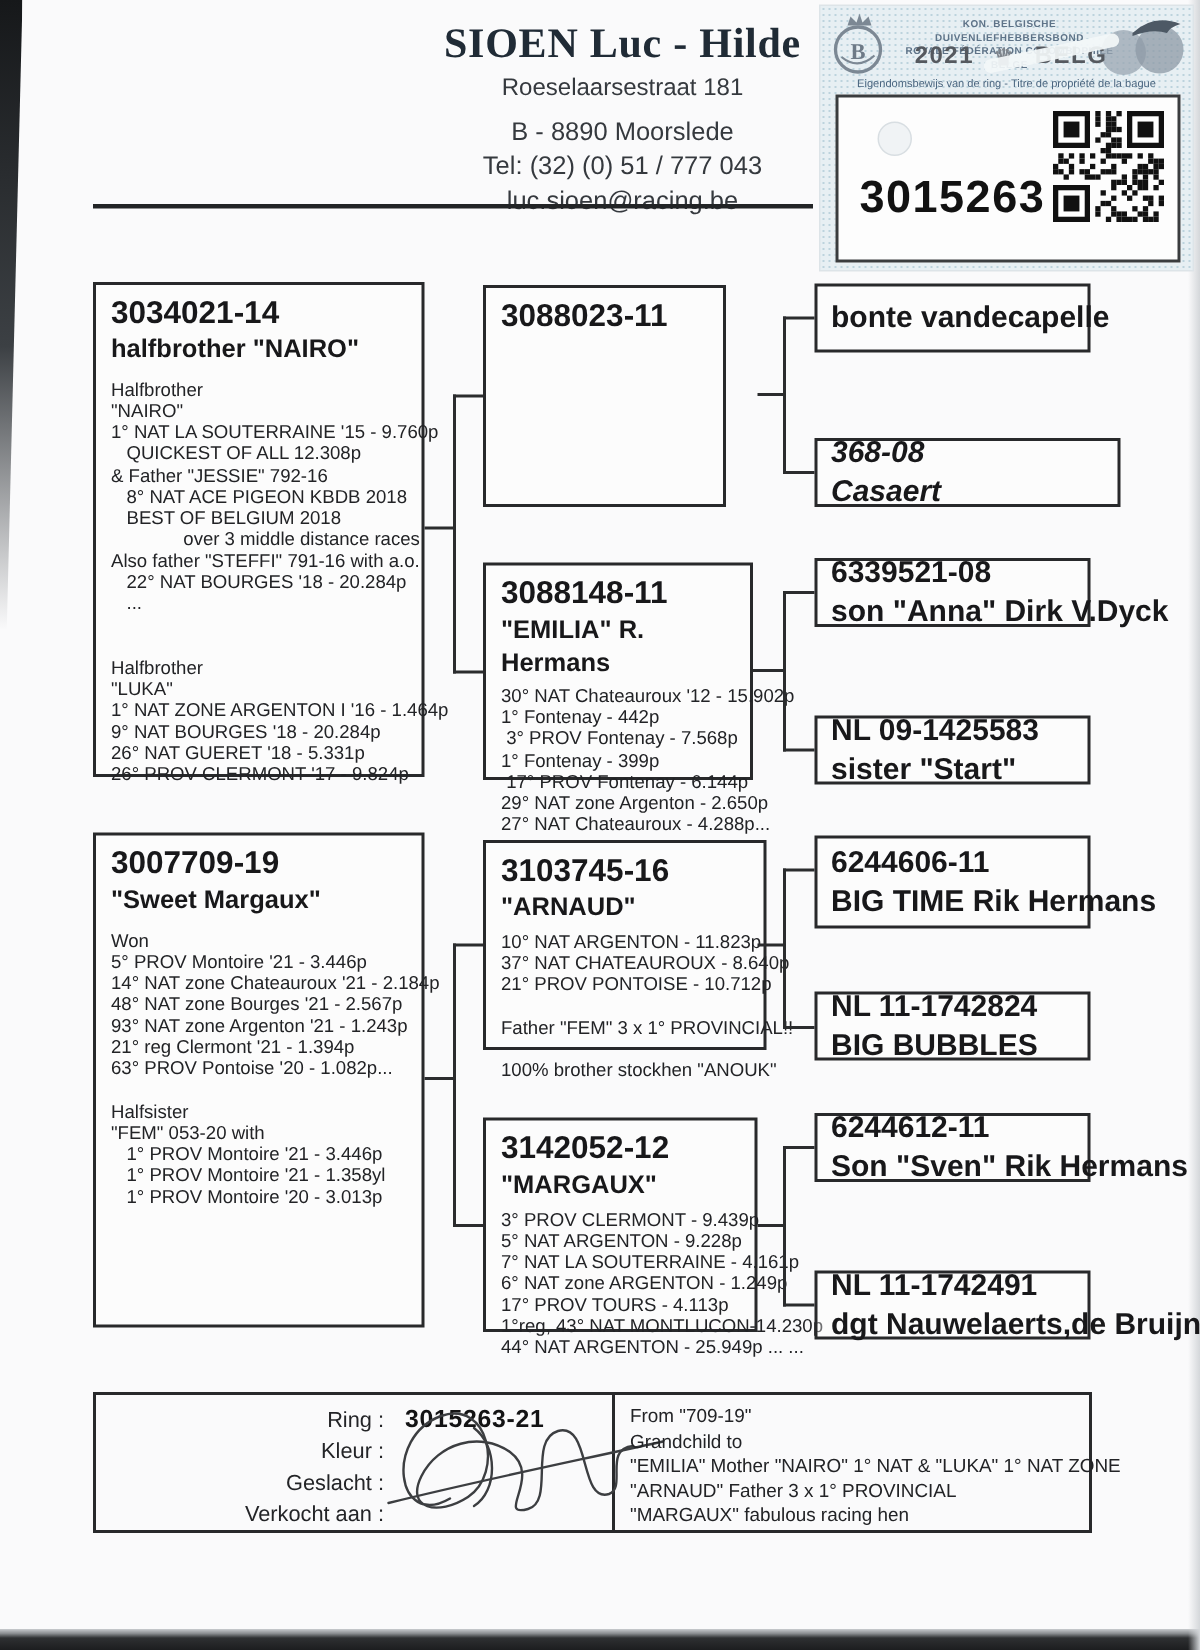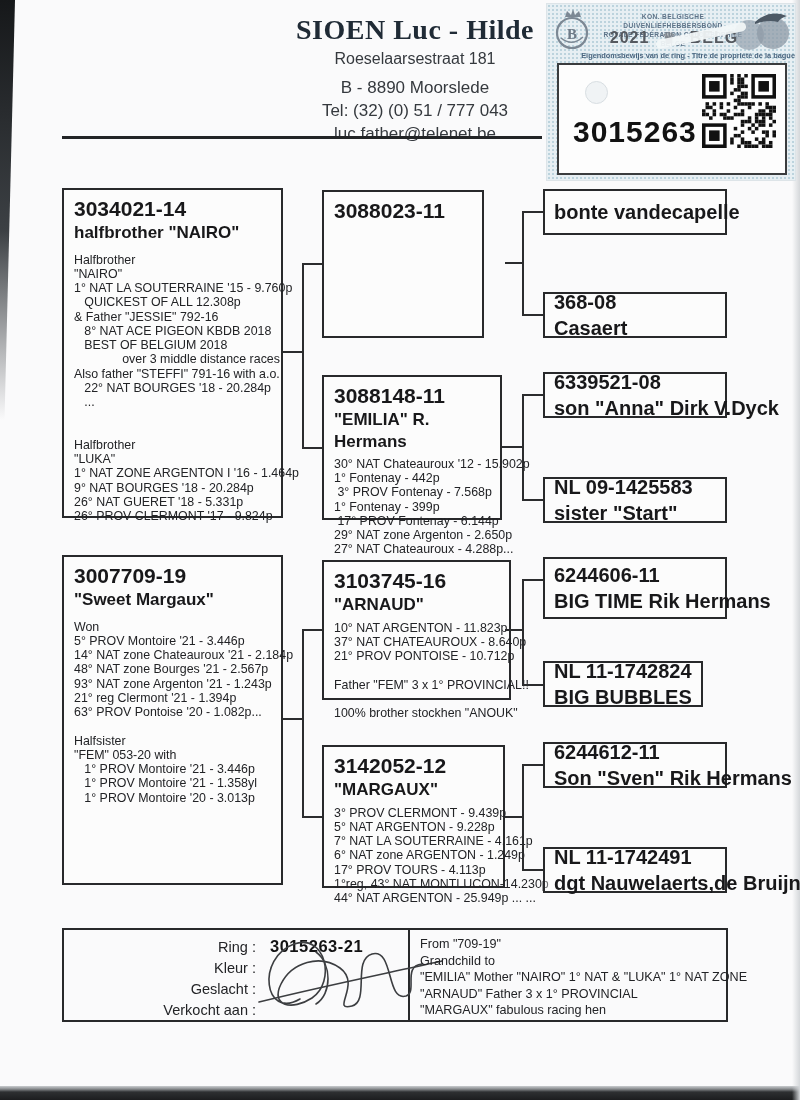--- a/index.html
+++ b/index.html
@@ -28,22 +28,22 @@
     background-color:#e7eff3;background-image:radial-gradient(#bcd3dd 0.8px,rgba(0,0,0,0) 0.9px);background-size:4px 4px;
     box-shadow:0 0 0 1px #dde4e8;}
   .stamp .emblem-left{position:absolute;left:4px;top:4px;}
   .stamp .fed-lines{position:absolute;left:46px;top:9px;width:160px;text-align:center;
     font-size:6.6px;font-weight:bold;color:#5e7388;letter-spacing:.4px;line-height:1.35;}
   .stamp .year-row{position:absolute;left:42px;top:25px;width:170px;display:flex;justify-content:center;align-items:flex-end;gap:13px;
     font-size:16px;font-weight:bold;color:#55595f;letter-spacing:1px;}
   .stamp .crown{font-size:15px;color:#80868d;}
   .stamp .emblem-right{position:absolute;right:2px;top:4px;}
   .stamp .scratch{position:absolute;left:108px;top:27px;width:92px;height:9px;background:#f3f7f9;opacity:.92;transform:rotate(-12deg);border-radius:5px;}
-  .stamp .ownership{position:absolute;left:0;top:47px;width:100%;text-align:right;
-    font-size:7.4px;font-weight:bold;color:#49657f;}
+  .stamp .ownership{position:absolute;left:0;top:47px;width:100%;text-align:center;
+    font-size:7.4px;font-weight:normal;color:#49657f;}
   .ring-inner{position:absolute;left:10px;top:59px;width:226px;height:108px;background:#fdfdfd;border:2px solid #3a3c3e;}
   .punch{position:absolute;left:26px;top:16px;width:21px;height:21px;border-radius:50%;background:#f0f3f5;border:1px solid #d8dee2;}
   .ring-number{position:absolute;left:14px;top:50px;font-size:30px;font-weight:bold;color:#121212;letter-spacing:1px;}
   .qr{position:absolute;right:9px;top:9px;width:74px;height:74px;}
 
   
   .box{position:absolute;border:2px solid #28292b;background:rgba(255,255,255,.35);box-sizing:border-box;}
   .box.main{padding:6px 10px;}
   .box-ring{font-size:21px;font-weight:bold;line-height:1.25;color:#18181a;}
   .box-name{font-size:17px;font-weight:bold;line-height:1.25;color:#18181a;margin-bottom:9px;}
@@ -68,21 +68,21 @@
 
   <div class="edge-left"></div>
   <div class="edge-bottom"></div>
   <div class="edge-right"></div>
 
   <div class="header">
     <div class="title">SIOEN Luc - Hilde</div>
     <div class="addr">Roeselaarsestraat 181</div>
     <div class="addr2">B - 8890 Moorslede</div>
     <div class="phone">Tel: (32) (0) 51 / 777 043</div>
-    <div class="email">luc.father@telenet.be</div>
+    <div class="email">luc.sioen@racing.be</div>
   </div>
   <div class="hrule"></div>
 
   <div class="stamp">
     <svg class="emblem-left" width="42" height="44" viewBox="0 0 42 44">
       <path d="M14 9 l2 -6 4 4 2 -6 2 6 4 -4 2 6 z" fill="#7c8894"></path>
       <circle cx="21" cy="25" r="15" fill="none" stroke="#7c8894" stroke-width="2.2"></circle>
       <text x="21" y="31" text-anchor="middle" font-family="Liberation Serif,serif" font-size="15" font-weight="bold" fill="#6e7a87">B</text>
       <path d="M10 30 q11 9 22 -1" fill="none" stroke="#7c8894" stroke-width="1.5"></path>
     </svg>
@@ -312,37 +312,37 @@
 7° NAT LA SOUTERRAINE - 4.161p
 6° NAT zone ARGENTON - 1.249p
 17° PROV TOURS - 4.113p
 1°reg, 43° NAT MONTLUCON-14.230p
 44° NAT ARGENTON - 25.949p ... ...</div>
   </div>
 
   <div class="box small" style="left:543px;top:189px;width:184px;height:46px;">
     <div class="gg-name">bonte vandecapelle</div>
   </div>
-  <div class="box small" style="left:543px;top:292px;width:184px;height:46px;">
+  <div class="box small" style="left:543px;top:292px;width:204px;height:46px;font-style:italic;">
     <div class="gg-ring">368-08</div>
     <div class="gg-name">Casaert</div>
   </div>
   <div class="box small" style="left:543px;top:372px;width:184px;height:46px;">
     <div class="gg-ring">6339521-08</div>
     <div class="gg-name">son "Anna" Dirk V.Dyck</div>
   </div>
   <div class="box small" style="left:543px;top:477px;width:184px;height:46px;">
     <div class="gg-ring">NL 09-1425583</div>
     <div class="gg-name">sister "Start"</div>
   </div>
   <div class="box small" style="left:543px;top:557px;width:184px;height:62px;">
     <div class="gg-ring">6244606-11</div>
     <div class="gg-name">BIG TIME Rik Hermans</div>
   </div>
-  <div class="box small" style="left:543px;top:661px;width:160px;height:46px;">
+  <div class="box small" style="left:543px;top:661px;width:184px;height:46px;">
     <div class="gg-ring">NL 11-1742824</div>
     <div class="gg-name">BIG BUBBLES</div>
   </div>
   <div class="box small" style="left:543px;top:742px;width:184px;height:46px;">
     <div class="gg-ring">6244612-11</div>
     <div class="gg-name">Son "Sven" Rik Hermans</div>
   </div>
   <div class="box small" style="left:543px;top:847px;width:184px;height:46px;">
     <div class="gg-ring">NL 11-1742491</div>
     <div class="gg-name">dgt Nauwelaerts,de Bruijn</div>

